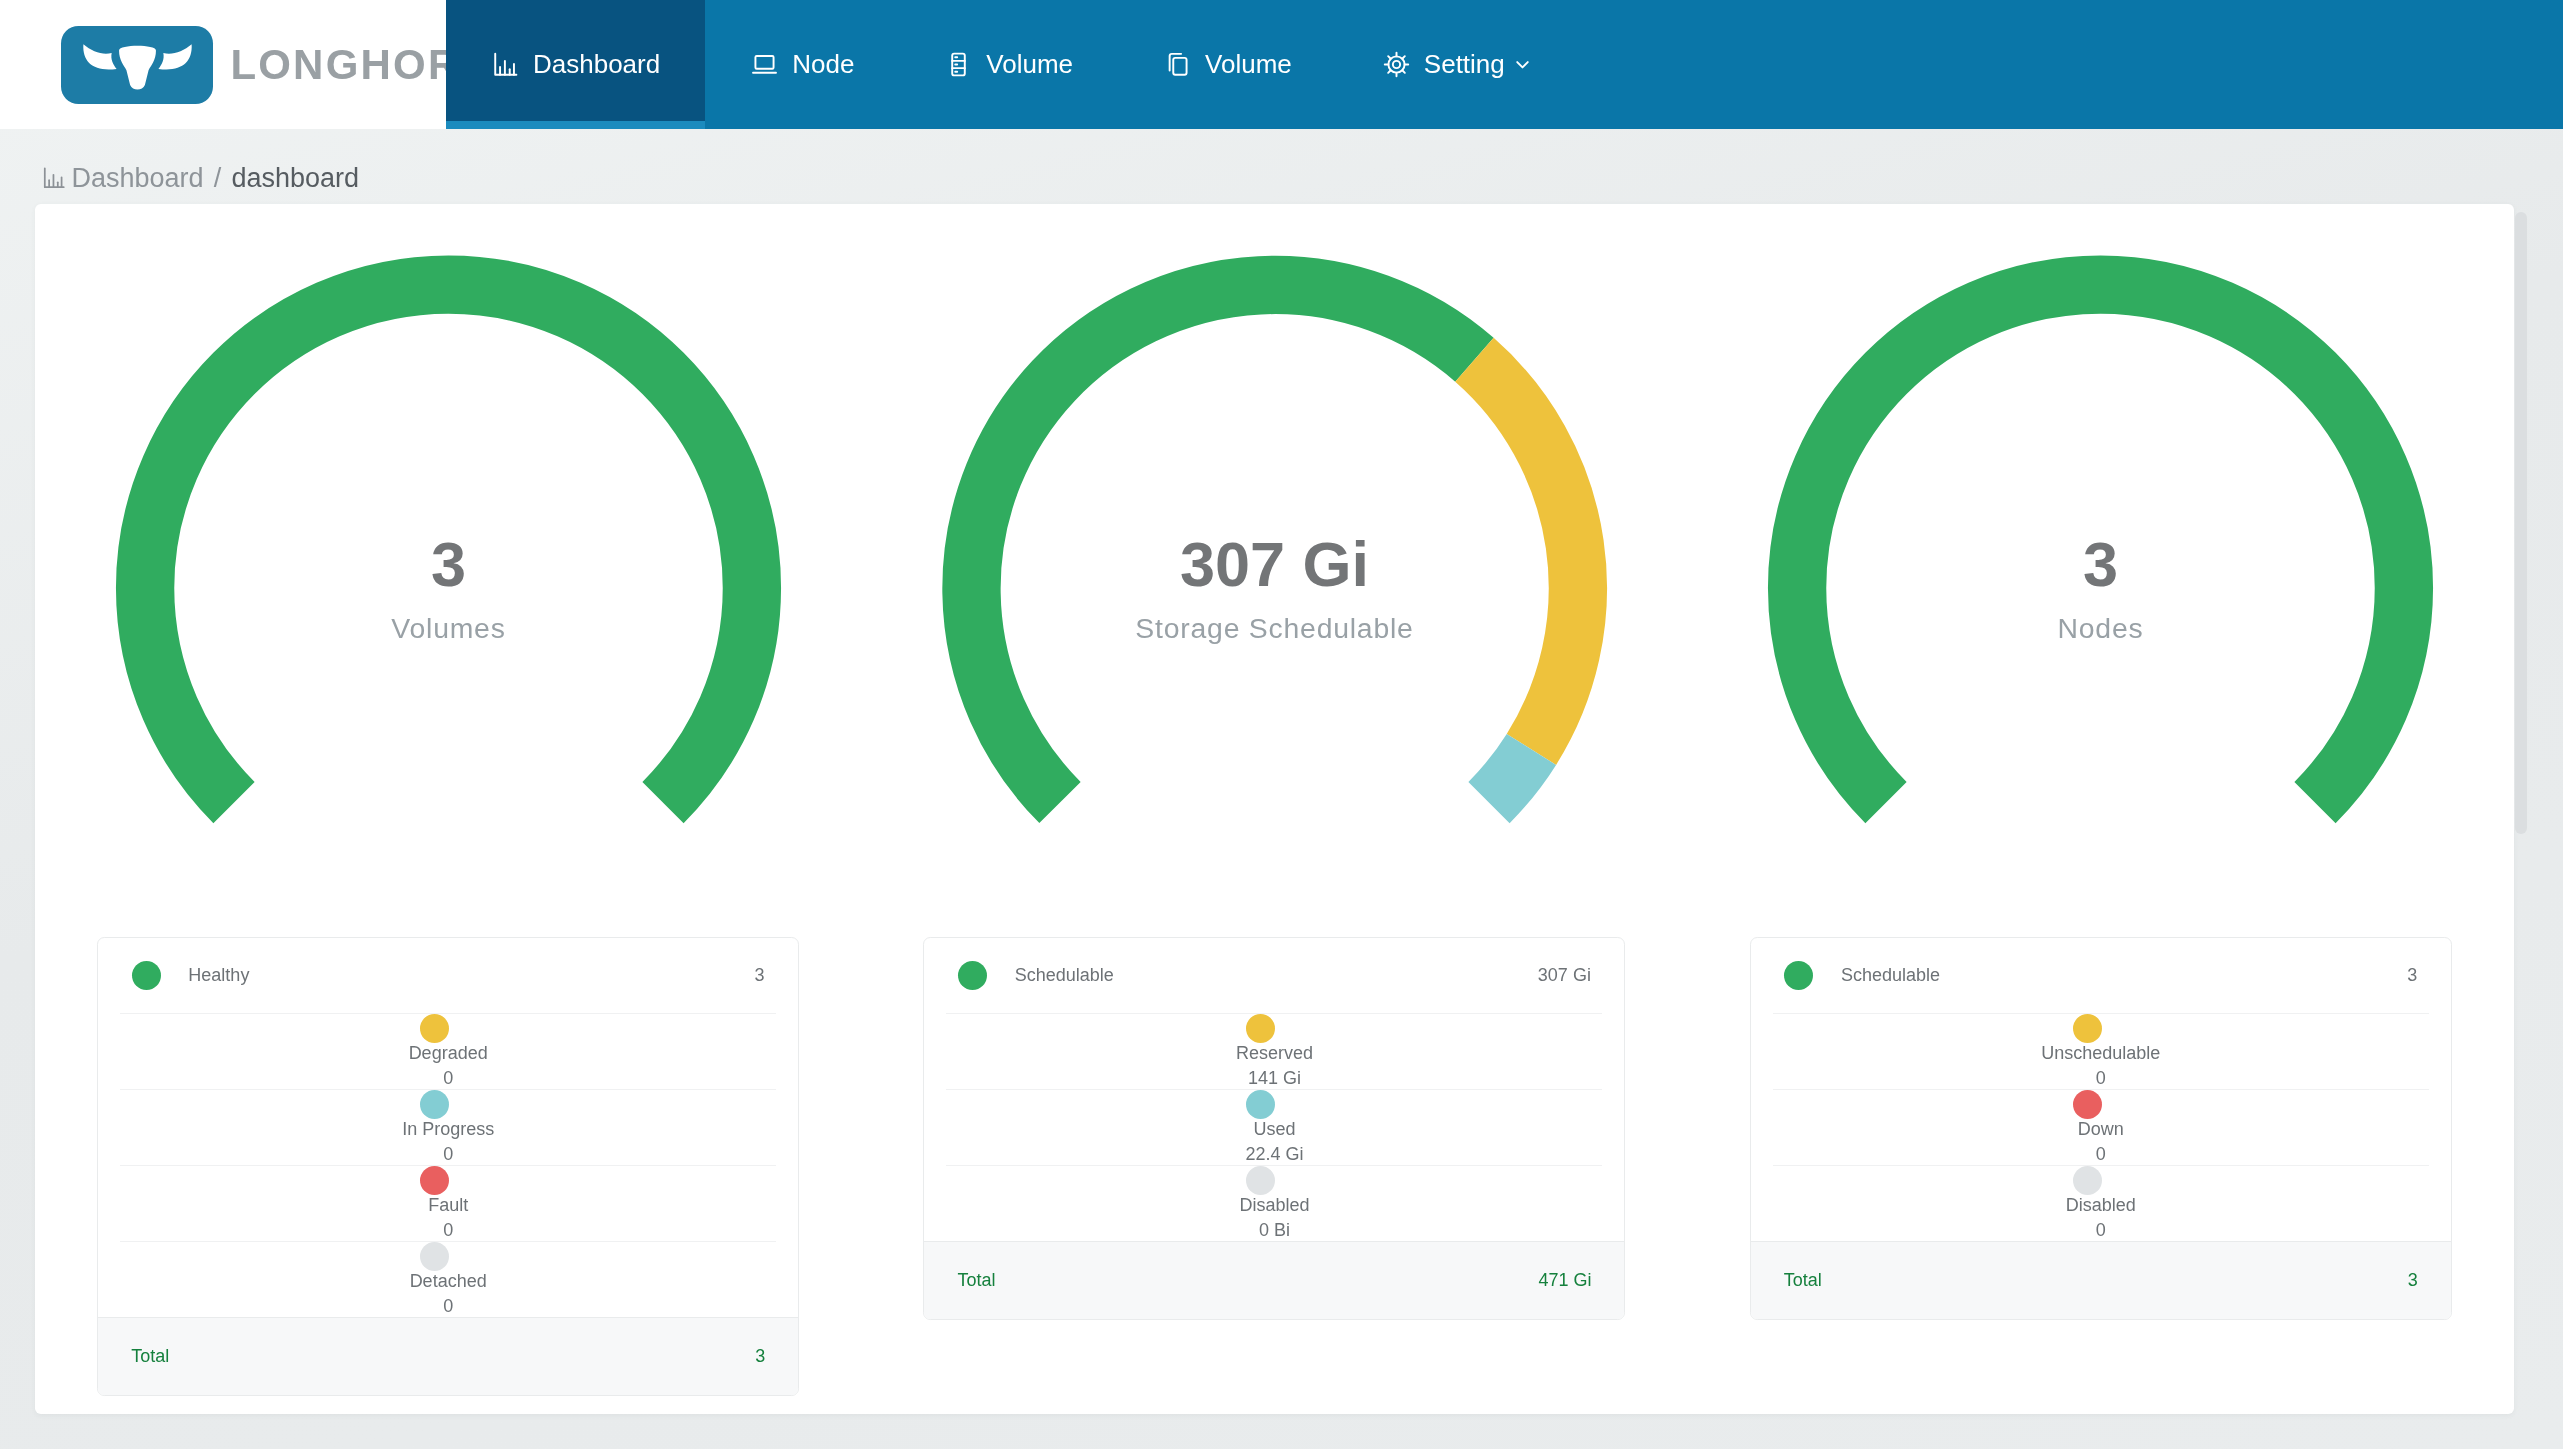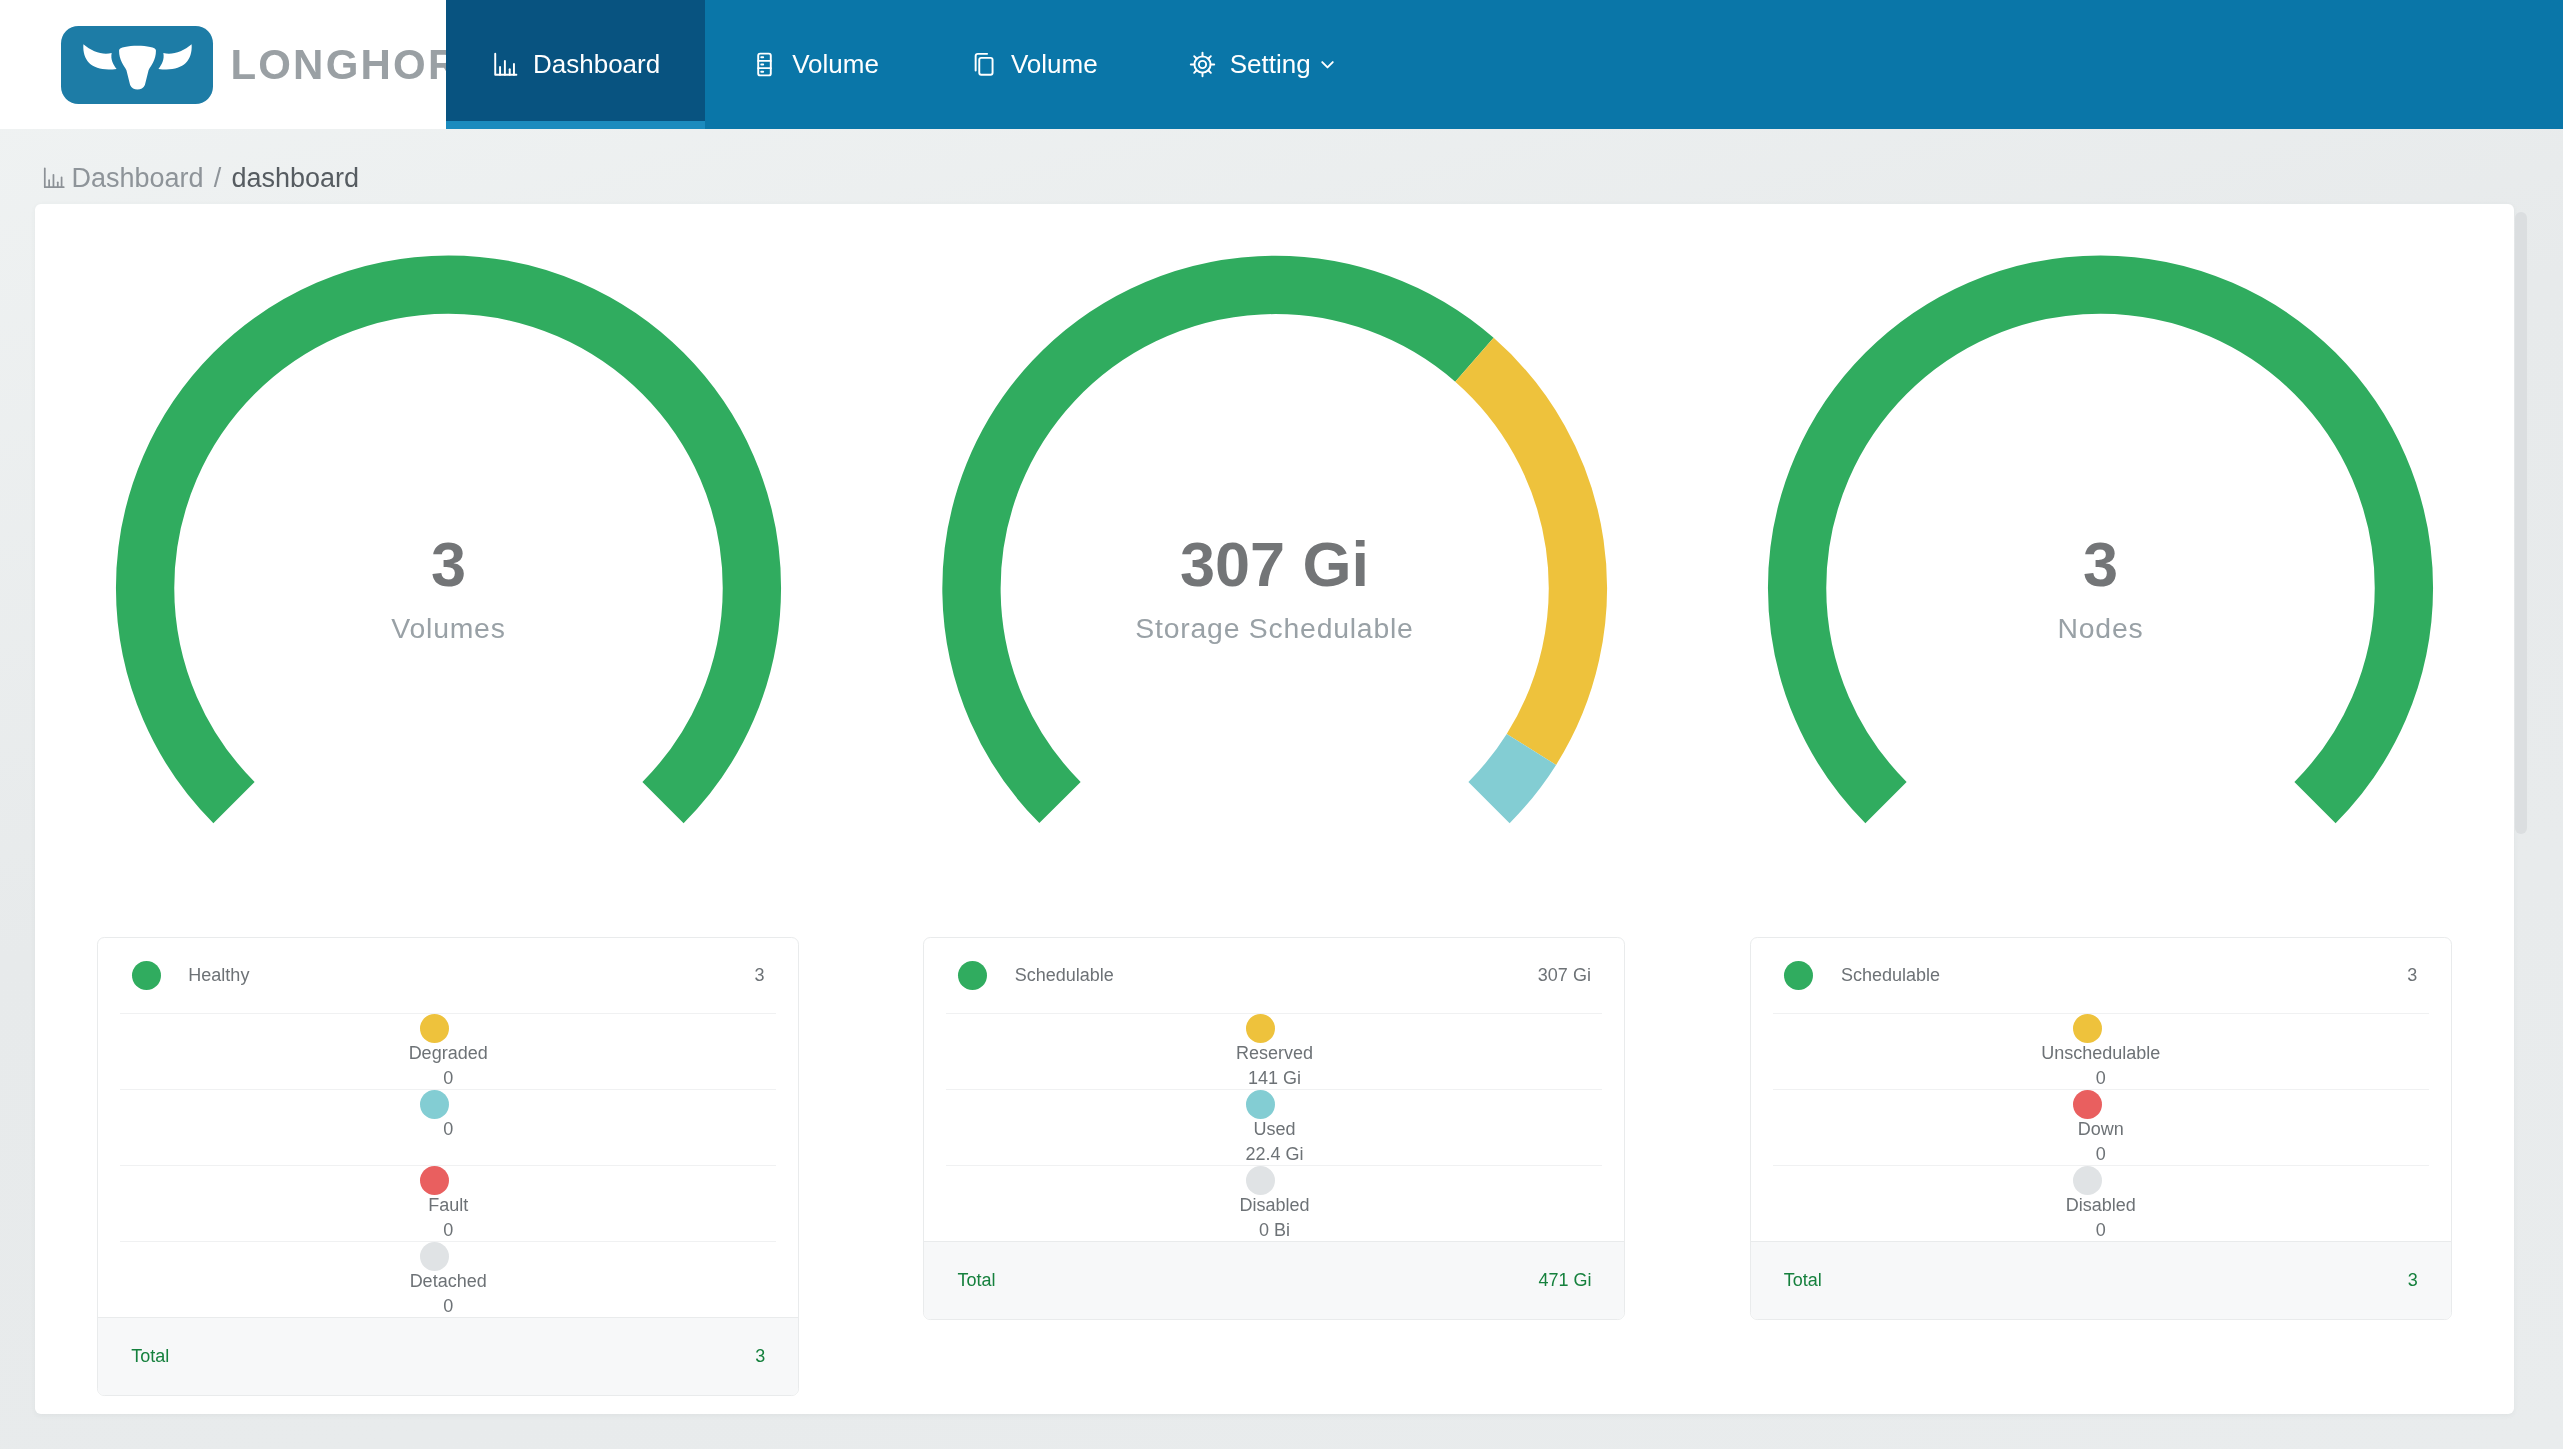--- a/index.html
+++ b/index.html
@@ -71,20 +71,29 @@
         <path d="M3.5 3 V20.5 H21"></path>
           <path d="M7.5 20.5 V14"></path>
           <path d="M11.5 20.5 V9"></path>
           <path d="M15.5 20.5 V16"></path>
           <path d="M19 20.5 V11.5"></path>
       </svg>
     </span>
     <span>Dashboard</span>
   </div>
 
+  <div class="nav-item">
+    <span>
+      <svg class="nicon" viewBox="0 0 24 24" fill="none" stroke="#ffffff" stroke-width="1.6" stroke-linecap="round" stroke-linejoin="round">
+        <rect x="4.5" y="5" width="15" height="10.5" rx="1"></rect>
+          <path d="M2.5 18.8 H21.5"></path>
+      </svg>
+    </span>
+    <span>Node</span>
+  </div>
 
   <div class="nav-item">
     <span>
       <svg class="nicon" viewBox="0 0 24 24" fill="none" stroke="#ffffff" stroke-width="1.6" stroke-linecap="round" stroke-linejoin="round">
         <rect x="6.8" y="3" width="10.4" height="18" rx="1.6"></rect>
           <path d="M6.8 9 H17.2"></path>
           <path d="M6.8 15 H17.2"></path>
         <path d="M9.3 6 h1.6"></path>
           <path d="M9.3 12 h1.6"></path>
           <path d="M9.3 18 h1.6"></path>
@@ -158,20 +167,21 @@
           <span class="slabel">Healthy</span>
           <span class="svalue">3</span>
         </div>
         <div class="srow data">
           <span class="dot" style="background: rgb(238, 194, 60);"></span>
           <span class="slabel">Degraded</span>
           <span class="svalue">0</span>
         </div>
         <div class="srow data">
           <span class="dot" style="background: rgb(131, 205, 211);"></span>
+          <span class="slabel">In Progress</span>
           <span class="svalue">0</span>
         </div>
         <div class="srow data">
           <span class="dot" style="background: rgb(233, 95, 95);"></span>
           <span class="slabel">Fault</span>
           <span class="svalue">0</span>
         </div>
         <div class="srow data">
           <span class="dot" style="background: rgb(224, 227, 229);"></span>
           <span class="slabel">Detached</span>

